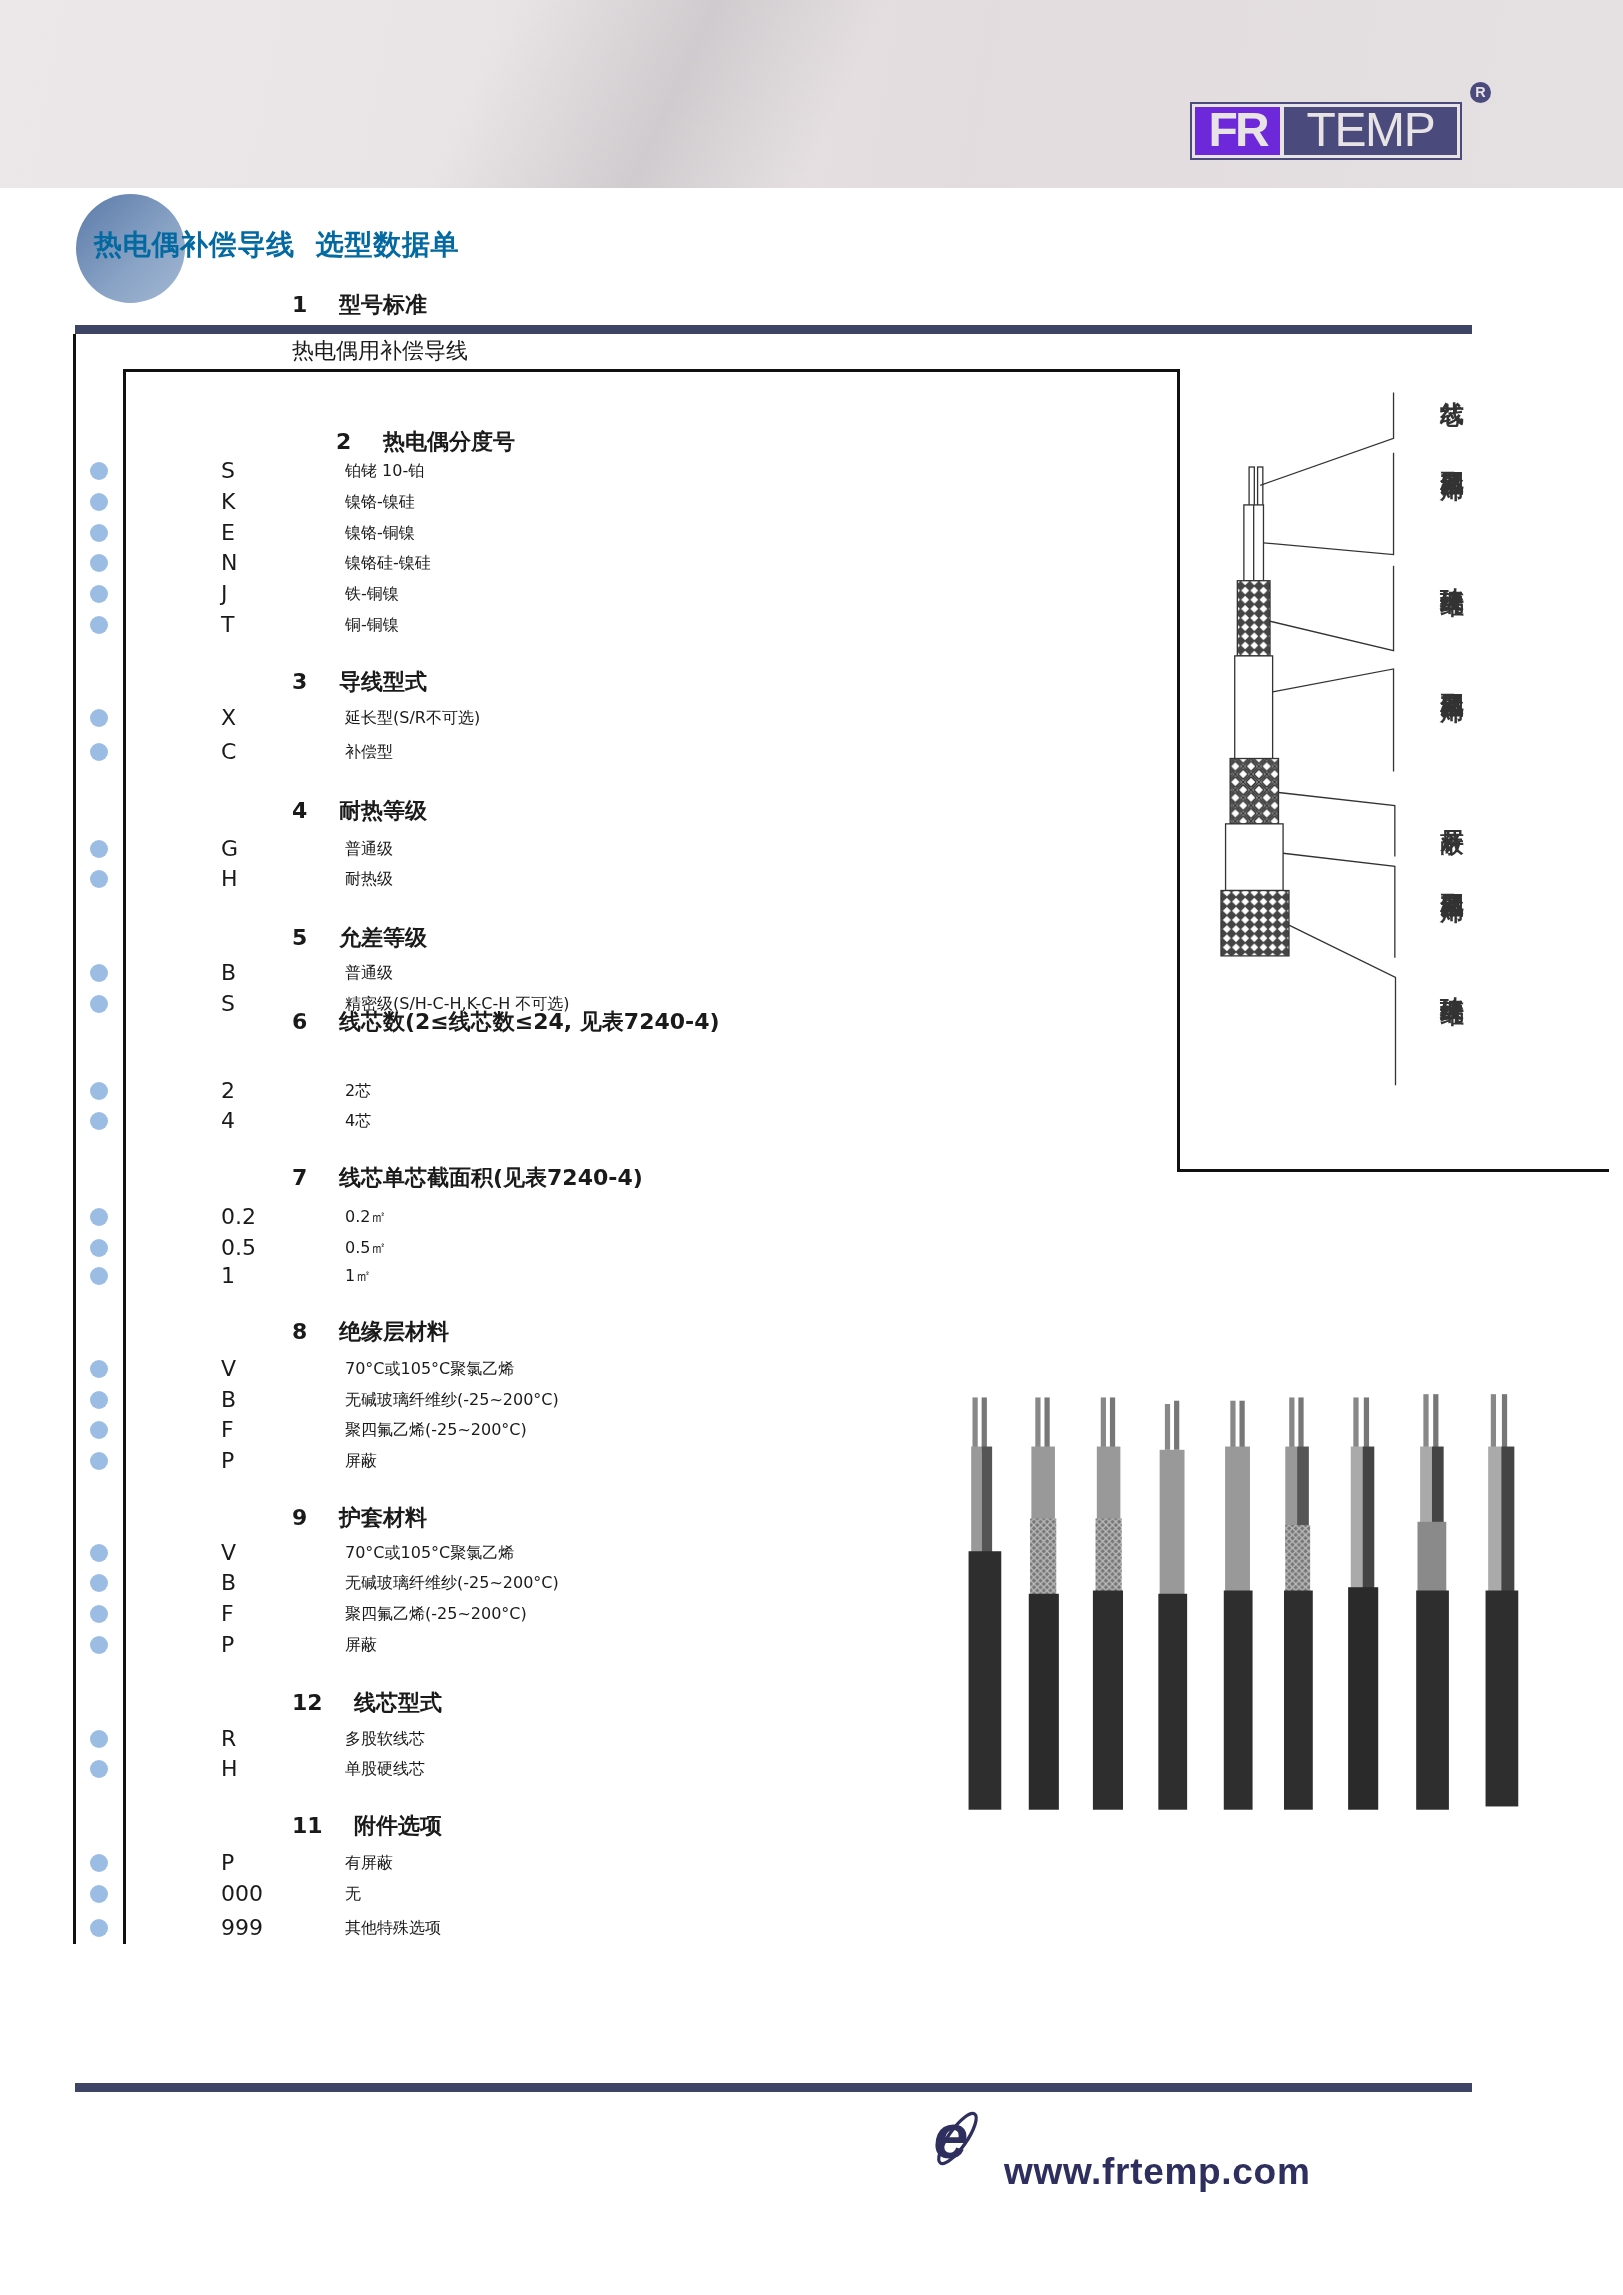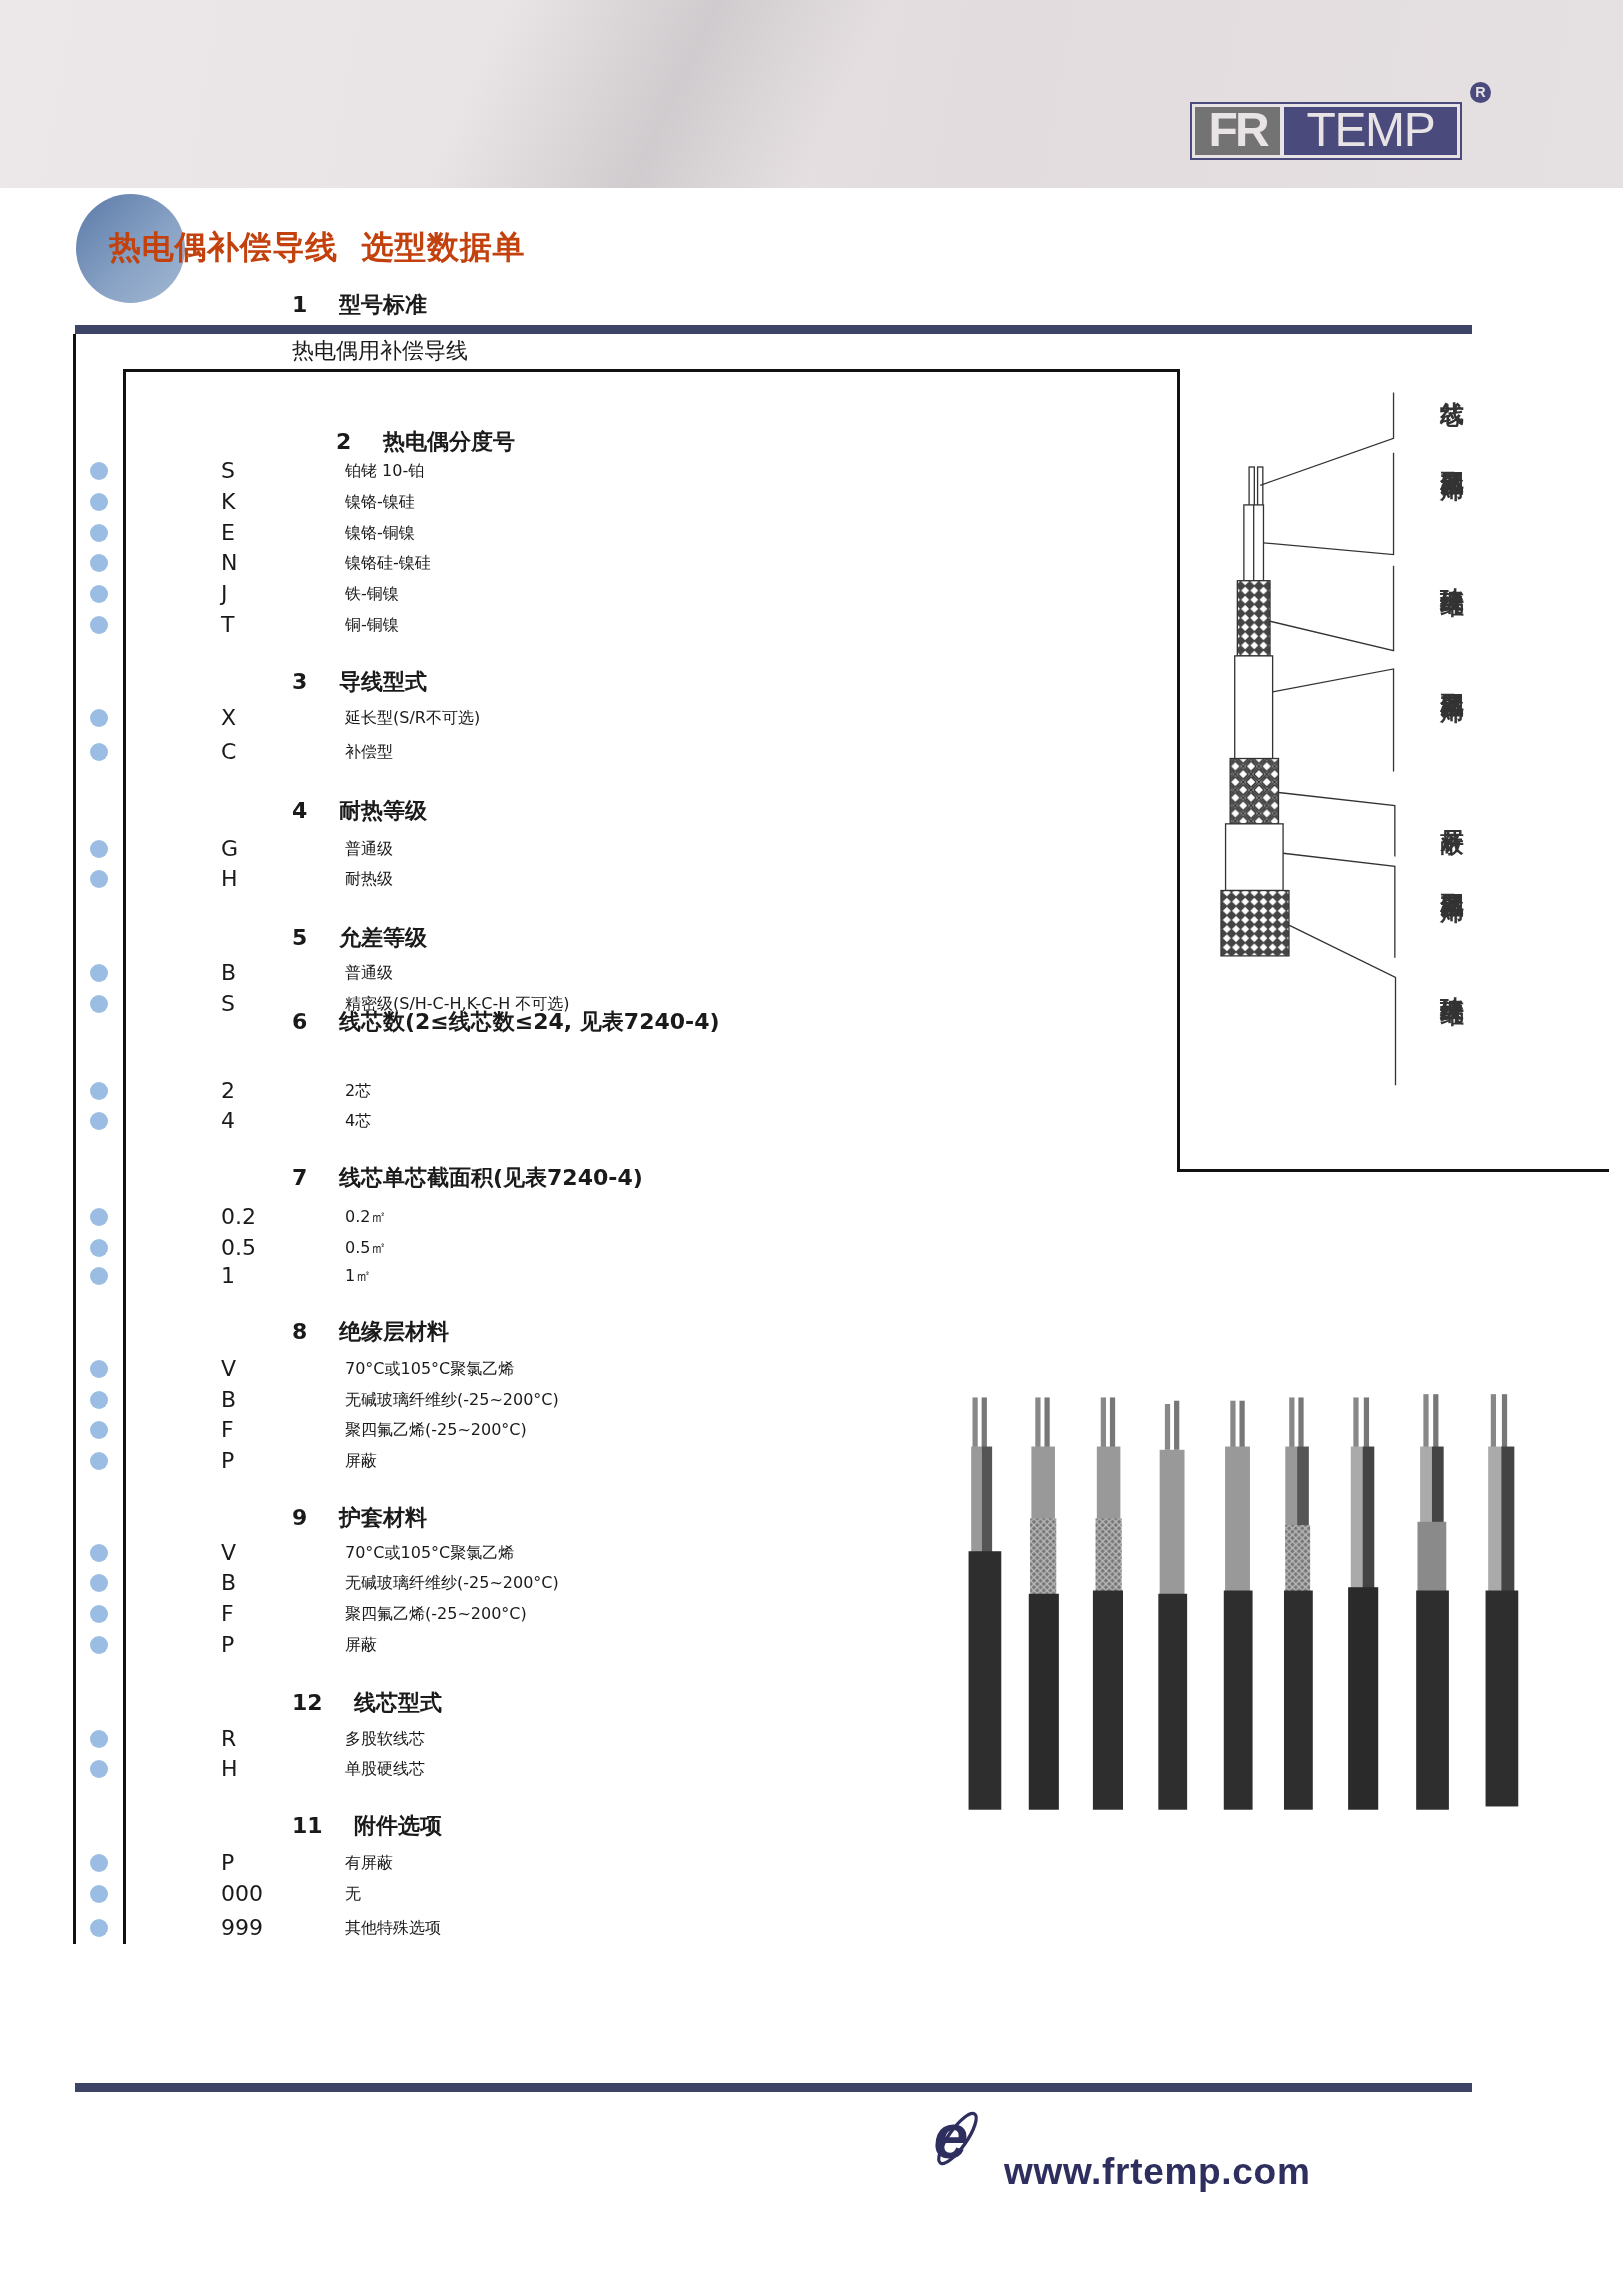--- a/index.html
+++ b/index.html
@@ -4,29 +4,29 @@
 <style>
   html,body{margin:0;padding:0;}
   body{width:1623px;height:2295px;position:relative;background:#ffffff;overflow:hidden;
        font-family:"DejaVu Sans","Liberation Sans",sans-serif;color:#1a1a1a;}
   .header-band{position:absolute;left:0;top:0;width:1623px;height:188px;
     background:
       linear-gradient(115deg, rgba(255,255,255,0) 0%, rgba(255,255,255,0) 30%, rgba(190,185,188,0.55) 42%, rgba(255,255,255,0) 52%, rgba(255,255,255,0) 100%),
       linear-gradient(100deg, #ece7e9 0%, #e8e3e5 35%, #e2dcdf 60%, #e5e0e2 100%);}
   .logo{position:absolute;left:1190px;top:102px;width:272px;height:58px;background:#e8e3e5;
         border:2.6px solid #4a4b7c;box-sizing:border-box;display:flex;align-items:stretch;padding:3.3px;}
-  .logo .fr{background:#737373;color:#e8e3e5;font-family:"Liberation Sans",sans-serif;font-weight:bold;
+  .logo .fr{background:#6d28d9;color:#e8e3e5;font-family:"Liberation Sans",sans-serif;font-weight:bold;
         font-size:48px;line-height:46px;width:85px;text-align:center;letter-spacing:-2.6px;}
   .logo .temp{background:#4a4b7c;color:#e8e3e5;font-family:"Liberation Sans",sans-serif;font-weight:normal;
         font-size:48px;line-height:46px;flex:1;margin-left:3.9px;text-align:center;letter-spacing:-1.3px;}
   .reg{position:absolute;left:1470px;top:82px;width:21px;height:21px;border-radius:50%;background:#4a4b7c;
        color:#e8e3e5;font-size:14.4px;font-weight:bold;text-align:center;line-height:21px;font-family:"Liberation Sans",sans-serif;}
   .title-circle{position:absolute;left:76px;top:194px;width:109px;height:109px;border-radius:50%;
        background:linear-gradient(135deg,#5b7aa8 0%,#8aa4c6 60%,#a3b7d3 100%);}
-  .doc-title{position:absolute;left:109px;top:226px;font-size:32px;font-weight:bold;color:#c2410c;letter-spacing:0.7px;}
+  .doc-title{position:absolute;left:94px;top:226px;font-size:28px;font-weight:bold;color:#0369a1;letter-spacing:0.7px;}
   .bar{position:absolute;background:#3d4466;}
   .vline{position:absolute;background:#111;width:2.6px;}
   .hline{position:absolute;background:#111;height:2.6px;}
   .sec-head{position:absolute;font-size:22px;font-weight:bold;color:#1a1a1a;}
   .sec-head .num{display:inline-block;width:47px;}
   .sec-sub{position:absolute;left:292px;top:336px;font-size:22px;color:#1a1a1a;}
   .row{position:absolute;left:0;height:26px;width:785px;}
   .dot{position:absolute;left:90px;top:3.9px;width:18.3px;height:18.3px;border-radius:50%;background:#9bbde3;}
   .code{position:absolute;left:221px;top:0;font-size:22px;line-height:26px;color:#1a1a1a;}
   .desc{position:absolute;left:345px;top:0;font-size:16px;line-height:26px;color:#1a1a1a;white-space:nowrap;}

